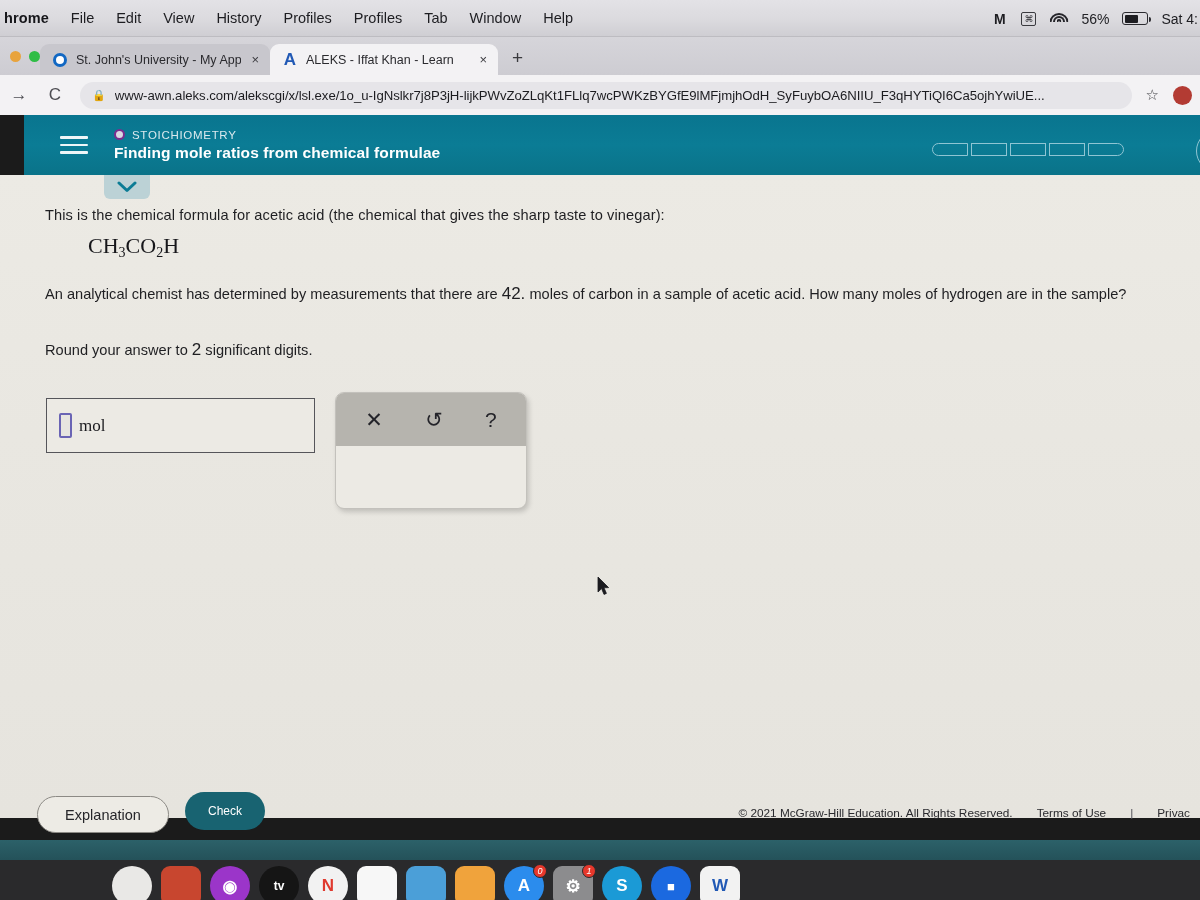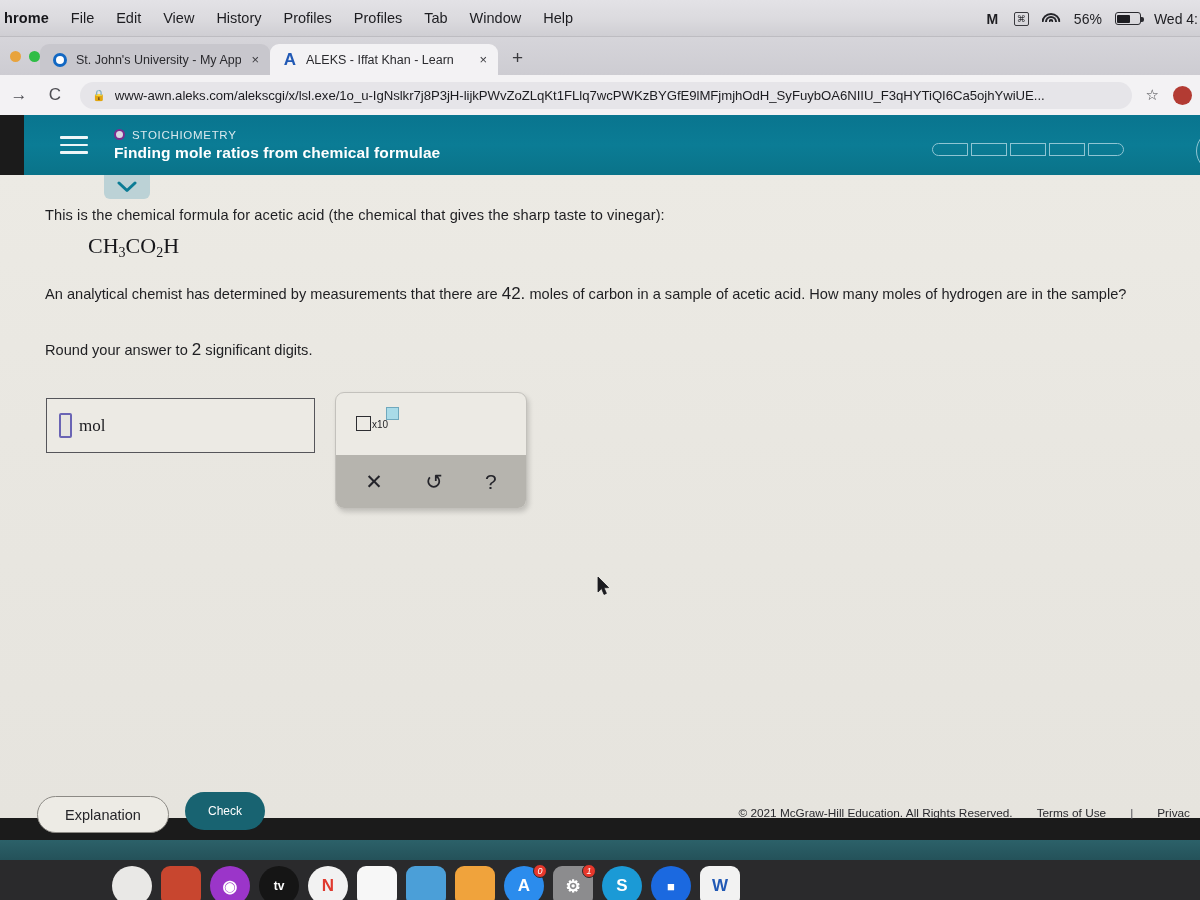--- a/index.html
+++ b/index.html
@@ -224,21 +224,21 @@
       <span class="mb-icon-cmd">⌘</span>
       <span class="wifi">
           <i></i>
           <i></i>
           <i></i>
         </span>
       <span class="glyph">56%</span>
       <span class="batt">
           <i></i>
         </span>
-      <span class="mb-time">Wed 4:</span>
+      <span class="mb-time">Sat 4:</span>
     </div>
   </div>
 
   <div class="tabstrip">
     <div class="traffic">
       <span style="background:#e8a33d"></span>
       <span style="background:#2fbd46"></span>
     </div>
 
     <div class="tab inactive">
@@ -312,27 +312,20 @@
 
     <div class="q-round"><span>Round your answer to </span><span class="num">2</span><span> significant digits.</span></div>
 
     <div class="answer-box">
       <span class="ph-box"></span>
       <span class="unit">mol</span>
     </div>
   </div>
 
   <div class="palette">
-    <div class="palette-top">
-      <span class="sci-btn">
-        <span class="sci-main"></span>
-        <span class="sci-x10">x10</span>
-        <span class="sci-exp"></span>
-      </span>
-    </div>
     <div class="palette-bot">
       <span class="pal-ico">✕</span>
       <span class="pal-ico">↺</span>
       <span class="pal-ico">?</span>
     </div>
   </div>
 
   <div class="cursor">
     <svg width="13" height="20" viewBox="0 0 13 20" aria-hidden="true">
       <path d="M1 1 L1 16 L4.6 12.6 L7 18.4 L9.4 17.4 L7 11.8 L11.6 11.6 Z" fill="#1b1b1f" stroke="#1b1b1f" stroke-width="0.8"></path>

